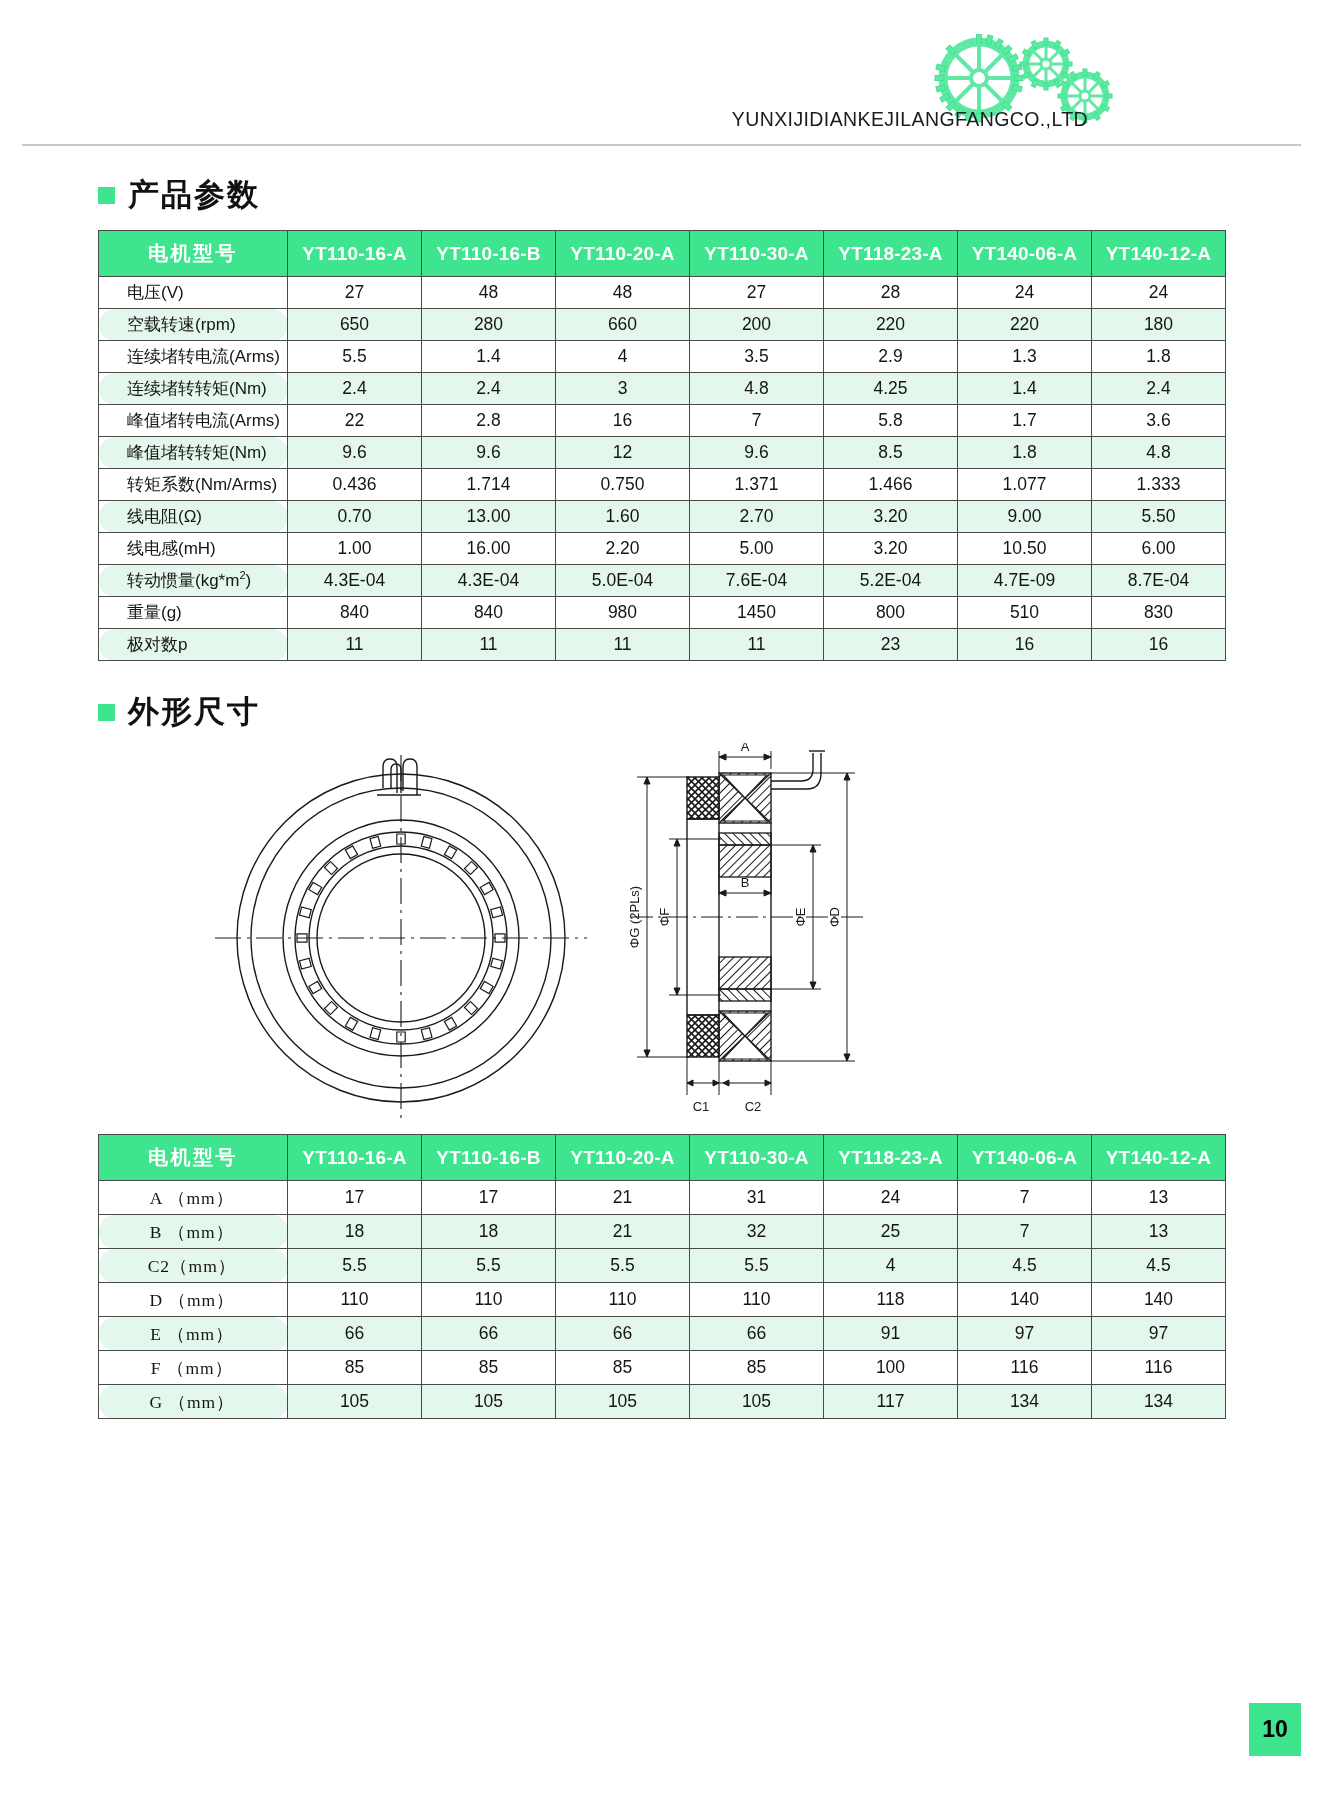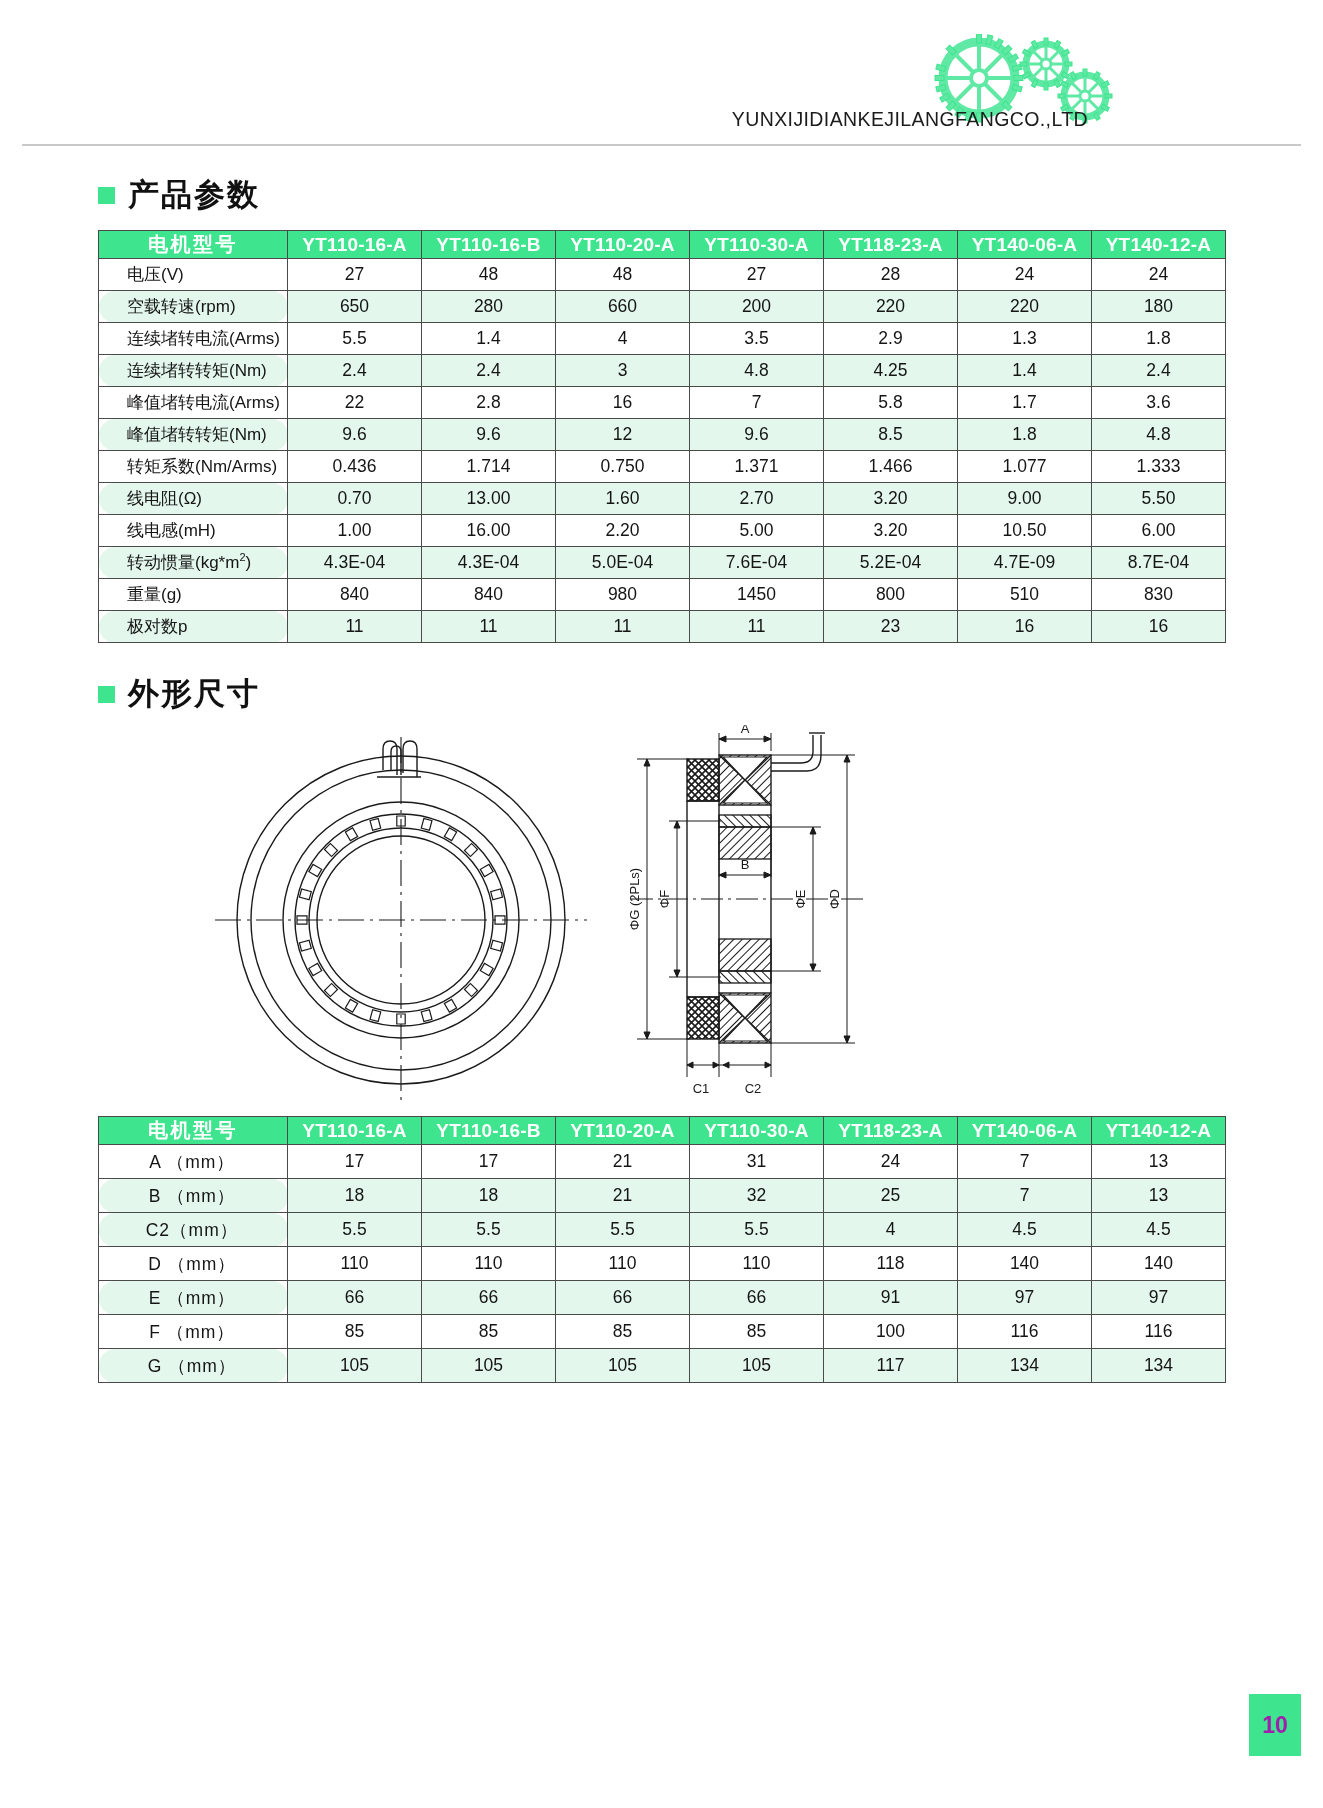--- a/index.html
+++ b/index.html
@@ -85,21 +85,21 @@
     height: 32px;
     padding: 0 2px;
     white-space: nowrap;
     overflow: hidden;
   }
   table.spec thead th {
     background: #3ee58e;
     color: #ffffff;
     font-weight: bold;
     font-size: 19px;
-    height: 28px;
+    height: 46px;
     letter-spacing: 0.2px;
   }
   table.spec thead th.hdr-first {
     font-family: "DejaVu Sans", sans-serif;
     font-size: 20px;
     letter-spacing: 2.5px;
   }
   table.spec td.rowlabel {
     text-align: left;
     padding-left: 28px;
@@ -107,21 +107,21 @@
     font-size: 17px;
   }
   table.spec tbody tr.alt td { background: #e3f7ec; }
   table.spec tbody tr td { background: #ffffff; }
   table.spec tbody tr.alt td.rowlabel { background: #e3f7ec; border-radius: 16px; }
 
   
   table.dims td.rowlabel {
     text-align: center;
     padding-left: 0;
-    font-family: Liberation Sans, sans-serif;
+    font-family: Liberation Serif, serif;
     font-size: 17.5px;
     letter-spacing: 1px;
   }
   table.dims td, table.dims th { height: 34px; }
 
   .col-first { width: 189px; }
   .col-v { width: 134px; }
 
   sup.sup { font-size: 11px; vertical-align: super; }
 
@@ -141,23 +141,23 @@
     left: 625px;
     top: 0px;
   }
 
   
   .page-num {
     position: absolute;
     right: 22px;
     bottom: 52px;
     width: 52px;
-    height: 62px;
+    height: 53px;
     background: #3ee58e;
-    color: #a21caf;
+    color: #000000;
     font-size: 23px;
     font-weight: bold;
     display: flex;
     align-items: center;
     justify-content: center;
     font-family: "Liberation Sans", sans-serif;
   }
 </style>
 </head>
 <body>

